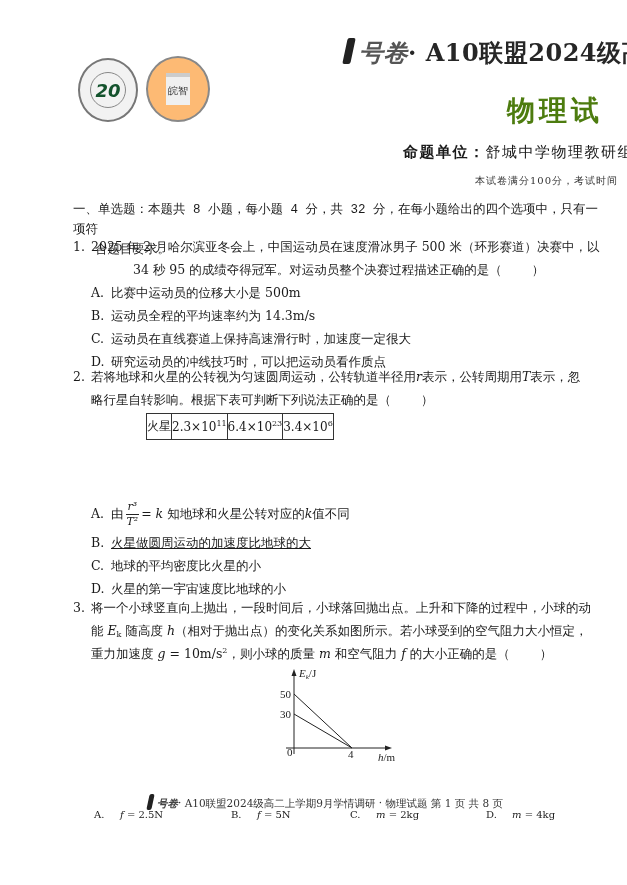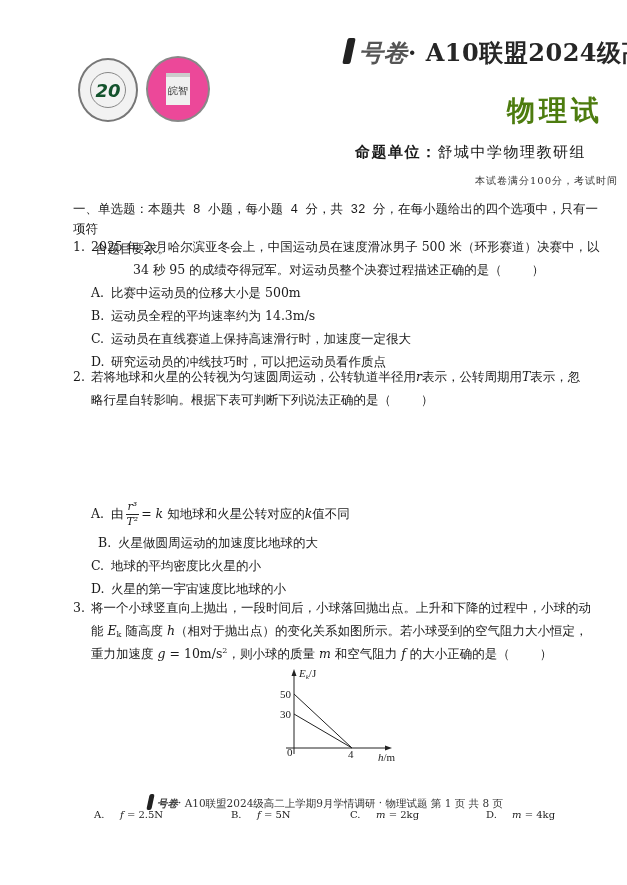--- a/index.html
+++ b/index.html
@@ -9,32 +9,32 @@
     color: #1a1a1a;
   }
   .abs { position: absolute; }
   
   .logo {
     position: absolute; border-radius: 50%;
     display: flex; align-items: center; justify-content: center;
   }
   .logo1 { left: 78px; top: 58px; width: 56px; height: 60px; border: 2px solid #777; background: #f2f2f2; }
   .logo1 .inner { width: 34px; height: 34px; border-radius: 50%; border: 1.5px solid #888; display:flex; align-items:center; justify-content:center; font-family: "DejaVu Sans", sans-serif; font-weight: bold; font-size: 18px; color:#14532d; font-style: italic; }
-  .logo2 { left: 146px; top: 56px; width: 60px; height: 62px; background: #ec4899; border: 2px solid #888; }
+  .logo2 { left: 146px; top: 56px; width: 60px; height: 62px; background: #fdba74; border: 2px solid #888; }
   .logo2 .inner { width: 24px; height: 28px; background: #f0f0f0; color: #333; font-size: 10px; display:flex; align-items:center; justify-content:center; font-family: "DejaVu Sans", sans-serif; border-top: 4px solid #ccc;}
 
   .title-line {
     left: 345px; top: 37px; font-size: 24px; font-weight: bold; white-space: nowrap; color: #262626;
     letter-spacing: 0.5px;
   }
   .title-line .brand { font-style: italic; font-weight: bold; color: #555; }
   .brush { display:inline-block; width: 8px; height: 26px; background:#222; transform: skewX(-12deg); margin-right: 6px; vertical-align: -3px; border-radius: 2px; }
   .subject-title { left: 507px; top: 92px; font-size: 28px; font-weight: bold; letter-spacing: 4px; white-space: nowrap; color:#4d7c0f; }
   .unit-line { left: 355px; top: 143px; font-size: 15px; white-space: nowrap; letter-spacing: 1.5px; }
-  .unit-line .lbl { font-family: Liberation Sans, sans-serif; font-weight: bold; }
+  .unit-line .lbl { font-family: Liberation Sans, sans-serif; font-weight: bold; margin-left: 48px; }
   .score-line { left: 475px; top: 174px; font-size: 10px; white-space: nowrap; letter-spacing: 1px; color:#333; }
 
   .section-heading { left: 73px; top: 200px; font-family: Liberation Mono, monospace; font-size: 12.5px; line-height: 20px; width: 530px; color:#1a1a1a; }
   .section-heading .cont { padding-left: 22px; display:block; }
 
   .qline { font-size: 12.5px; white-space: nowrap; line-height: 18px; }
   .opt { font-size: 12.5px; white-space: nowrap; line-height: 18px; }
   .opt .letter { display:inline-block; width: 20px; }
   .qnum { display:inline-block; width: 18px; }
   .paren { display:inline-block; width: 30px; }
@@ -99,27 +99,33 @@
 
 <div class="abs qline" style="left:73px; top:368px;">
   <span class="qnum">2.</span><span>若将地球和火星的公转视为匀速圆周运动，公转轨道半径用</span><i class="v">r</i><span>表示，公转周期用</span><i class="v">T</i><span>表示，忽</span>
 </div>
 <div class="abs qline" style="left:91px; top:391px;">
   <span>略行星自转影响。根据下表可判断下列说法正确的是（</span><span class="paren"></span><span>）</span>
 </div>
 
 <table class="planets">
   <tbody>
+  <tr>
+    <td>火星</td>
+    <td><span>2.3×10</span><sup>11</sup></td>
+    <td><span>6.4×10</span><sup>23</sup></td>
+    <td><span>3.4×10</span><sup>6</sup></td>
+  </tr>
 </tbody>
   </table>
 
 <div class="abs opt" style="left:91px; top:500px;">
   <span class="letter">A.</span><span>由</span><span class="frac"><span class="num">r³</span><span class="den">T²</span></span><i class="v">= k</i> <span>知地球和火星公转对应的</span><i class="v">k</i><span>值不同</span>
 </div>
-<div class="abs opt" style="left:98px; top:534px;"><span class="letter">B.</span><span>火星做圆周运动的加速度比地球的大</span></div>
+<div class="abs opt" style="left:91px; top:534px;text-decoration:underline;"><span class="letter">B.</span><span>火星做圆周运动的加速度比地球的大</span></div>
 <div class="abs opt" style="left:91px; top:557px;"><span class="letter">C.</span><span>地球的平均密度比火星的小</span></div>
 <div class="abs opt" style="left:91px; top:580px;"><span class="letter">D.</span><span>火星的第一宇宙速度比地球的小</span></div>
 
 <div class="abs qline" style="left:73px; top:599px;">
   <span class="qnum">3.</span><span>将一个小球竖直向上抛出，一段时间后，小球落回抛出点。上升和下降的过程中，小球的动</span>
 </div>
 <div class="abs qline" style="left:91px; top:622px;">
   <span>能</span> <i class="v">E</i><sub>k</sub> <span>随高度</span> <i class="v">h</i><span>（相对于抛出点）的变化关系如图所示。若小球受到的空气阻力大小恒定，</span>
 </div>
 <div class="abs qline" style="left:91px; top:645px;">

